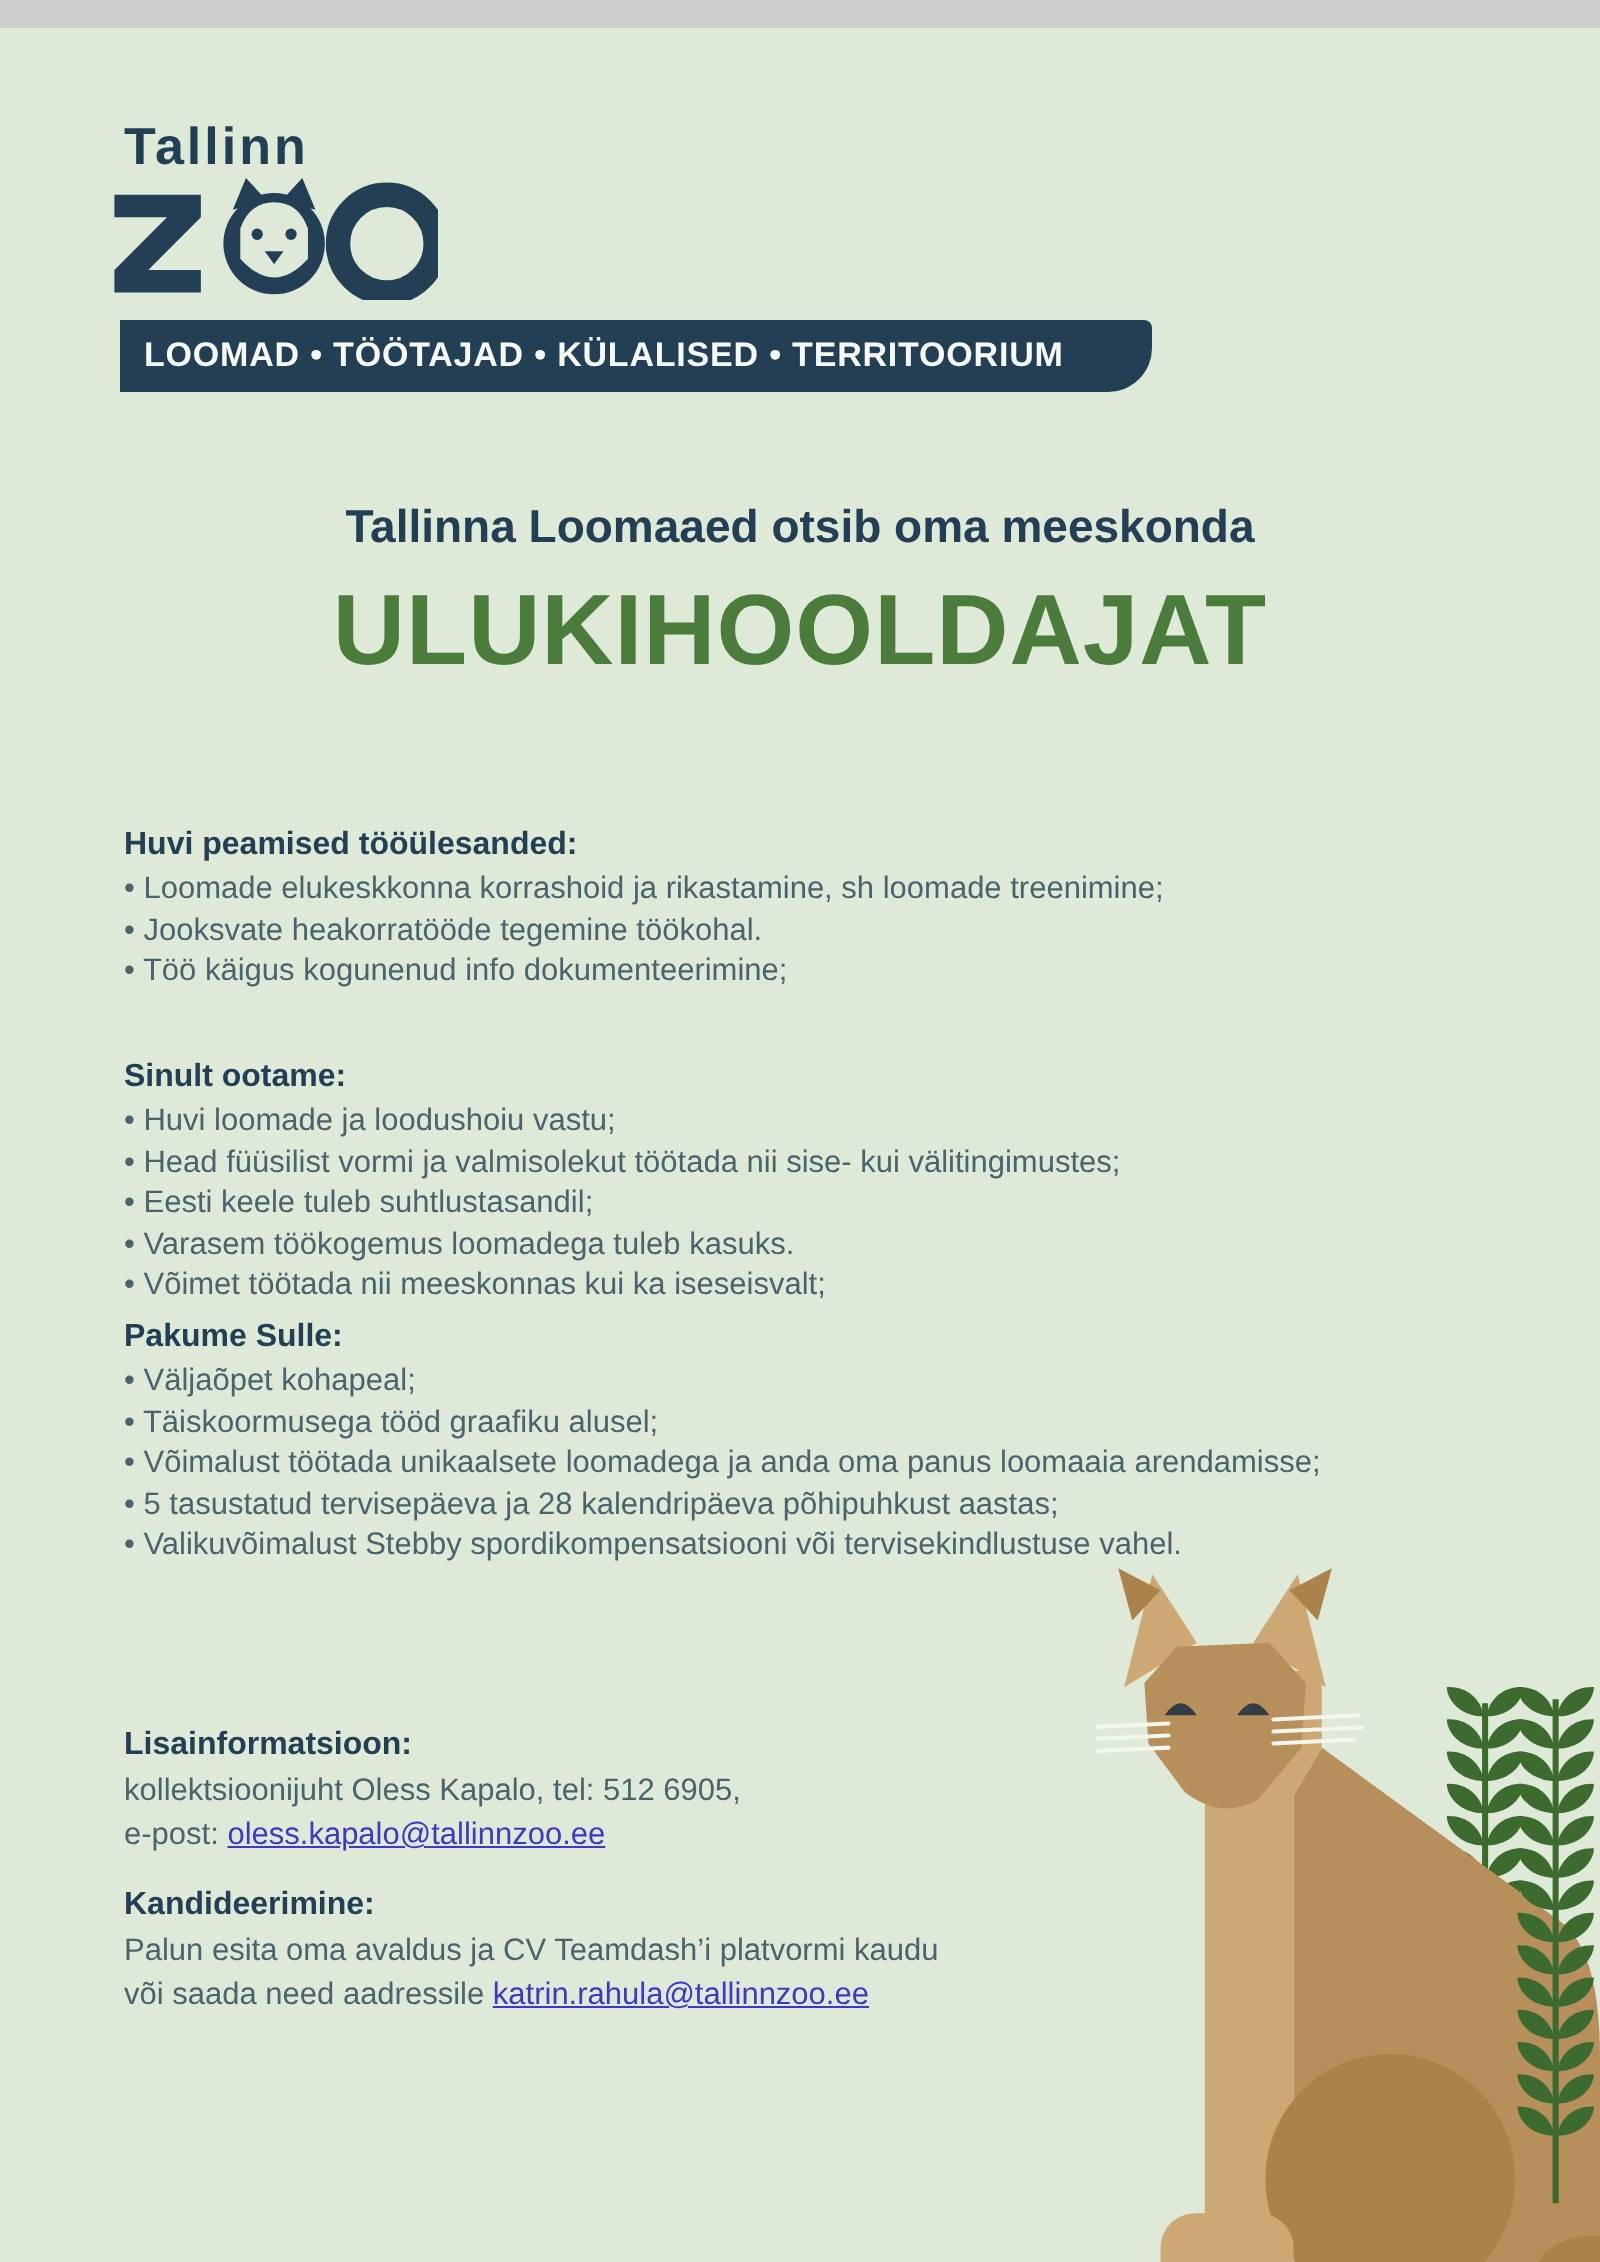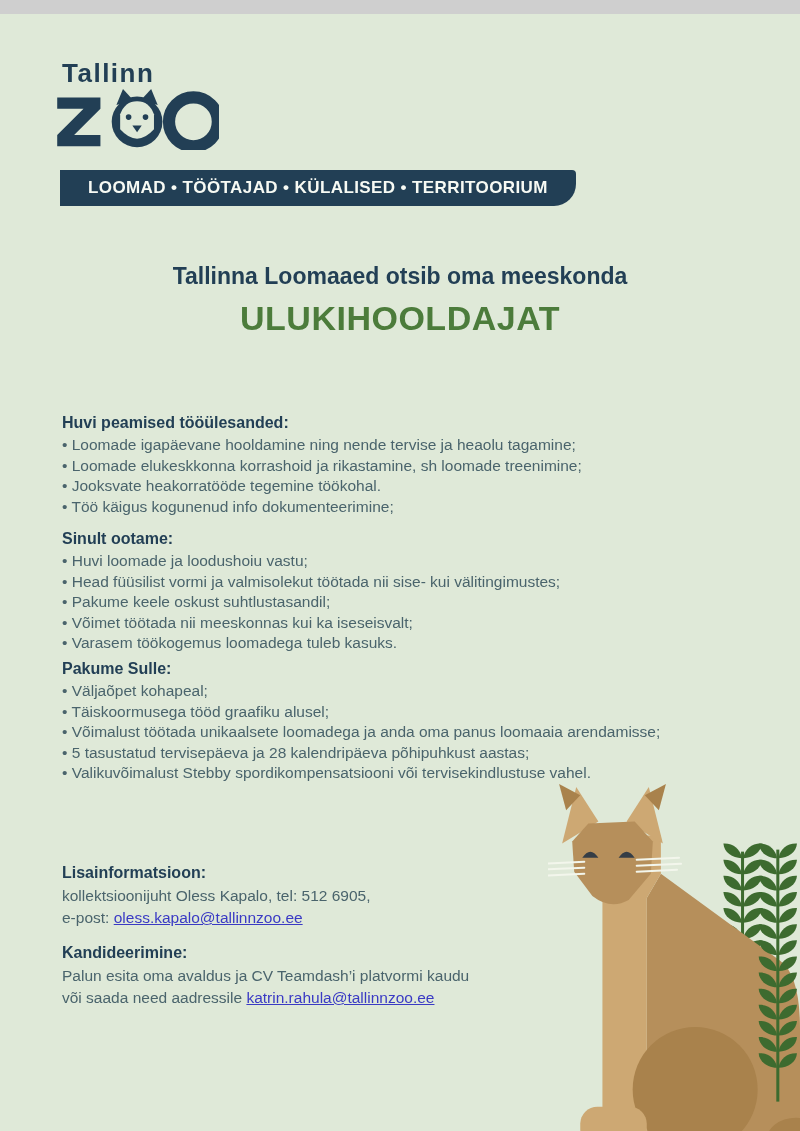--- a/index.html
+++ b/index.html
@@ -11,27 +11,27 @@
   html,body{background:#cfcfcf}
   .page{
     position:relative;width:800px;height:1131px;margin:14px auto;overflow:hidden;
     background:var(--background,#dfe9d8);
     font-family:"Liberation Sans","DejaVu Sans",sans-serif;
   }
   .logo-city{position:absolute;left:62px;top:44px;font-size:26px;font-weight:bold;
     letter-spacing:1.5px;color:var(--navy)}
   .logo-zoo{position:absolute;left:57px;top:74px;width:162px;height:62px}
   .sr-only{position:absolute;width:1px;height:1px;overflow:hidden;clip:rect(0 0 0 0);white-space:nowrap}
-  .banner{position:absolute;left:60px;top:156px;width:516px;height:36px;
+  .banner{position:absolute;left:60px;top:146px;width:516px;height:36px;
     background:var(--navy);border-radius:0 4px 22px 0;display:flex;align-items:center;
-    padding-left:28px}
+    padding-left:12px}
   .banner span{color:var(--banner_text);font-size:17px;font-weight:bold;letter-spacing:.4px}
-  .intro{position:absolute;left:0;top:249px;width:100%;text-align:center}
+  .intro{position:absolute;left:0;top:236px;width:100%;text-align:center}
   .intro .subtitle{font-size:23px;font-weight:bold;color:var(--navy)}
-  .intro h1{font-size:34px;font-weight:bold;color:var(--green);margin-top:9px;letter-spacing:.5px}
+  .intro h1{font-size:50px;font-weight:bold;color:var(--green);margin-top:9px;letter-spacing:.5px}
   .sec{position:absolute;left:62px;width:690px}
   .sec-1{top:398px}.sec-2{top:514px}.sec-3{top:644px}
   h3{font-size:16px;line-height:21px;font-weight:bold;color:var(--navy);margin-bottom:2px}
   ul{list-style:none}
   li{font-size:15.5px;line-height:20.5px;color:var(--body_text)}
   li::before{content:"• "}
   .note{position:absolute;left:62px;width:560px}
   .note-contact{top:848px}.note-apply{top:928px}
   .note p{font-size:15.5px;line-height:22px;color:var(--body_text)}
   .note a{color:var(--link);text-decoration:underline}
@@ -74,35 +74,34 @@
   </div>
 
   <section class="intro">
     <div class="subtitle">Tallinna Loomaaed otsib oma meeskonda</div>
     <h1>ULUKIHOOLDAJAT</h1>
   </section>
 
   <section class="sec sec-1">
     <h3>Huvi peamised tööülesanded:</h3>
     <ul>
-      <li>Loomade igapäevane hooldamine ning nende tervise ja heaolu tagamine;</li>
       <li>Loomade elukeskkonna korrashoid ja rikastamine, sh loomade treenimine;</li>
       <li>Jooksvate heakorratööde tegemine töökohal.</li>
       <li>Töö käigus kogunenud info dokumenteerimine;</li>
     </ul>
   </section>
 
   <section class="sec sec-2">
     <h3>Sinult ootame:</h3>
     <ul>
       <li>Huvi loomade ja loodushoiu vastu;</li>
       <li>Head füüsilist vormi ja valmisolekut töötada nii sise- kui välitingimustes;</li>
-      <li>Pakume keele oskust suhtlustasandil;</li>
+      <li>Eesti keele tuleb suhtlustasandil;</li>
+      <li>Varasem töökogemus loomadega tuleb kasuks.</li>
       <li>Võimet töötada nii meeskonnas kui ka iseseisvalt;</li>
-      <li>Varasem töökogemus loomadega tuleb kasuks.</li>
     </ul>
   </section>
 
   <section class="sec sec-3">
     <h3>Pakume Sulle:</h3>
     <ul>
       <li>Väljaõpet kohapeal;</li>
       <li>Täiskoormusega tööd graafiku alusel;</li>
       <li>Võimalust töötada unikaalsete loomadega ja anda oma panus loomaaia arendamisse;</li>
       <li>5 tasustatud tervisepäeva ja 28 kalendripäeva põhipuhkust aastas;</li>

